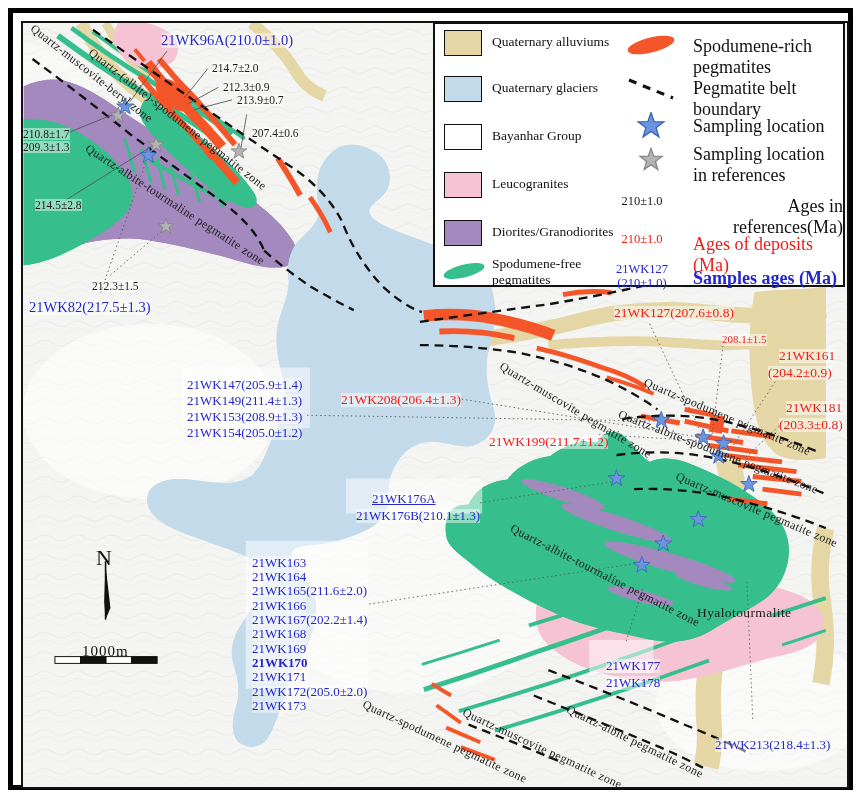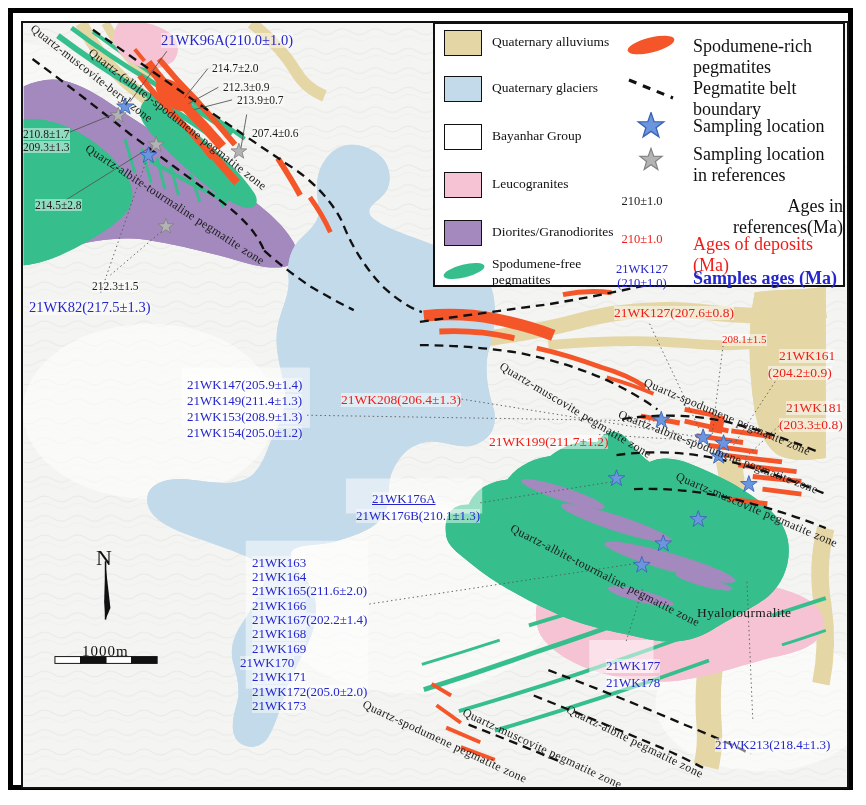--- a/index.html
+++ b/index.html
@@ -339,20 +339,20 @@
     <span class="map-label sample-blue" style="left: 187px; top: 426px;">21WK154(205.0±1.2)</span>
     <span class="map-label sample-blue" style="left: 372px; top: 492px; text-decoration: underline;">21WK176A</span>
     <span class="map-label sample-blue" style="left: 356px; top: 509px;">21WK176B(210.1±1.3)</span>
     <span class="map-label sample-blue" style="left: 252px; top: 556px;">21WK163</span>
     <span class="map-label sample-blue" style="left: 252px; top: 570px;">21WK164</span>
     <span class="map-label sample-blue" style="left: 252px; top: 584px;">21WK165(211.6±2.0)</span>
     <span class="map-label sample-blue" style="left: 252px; top: 599px;">21WK166</span>
     <span class="map-label sample-blue" style="left: 252px; top: 613px;">21WK167(202.2±1.4)</span>
     <span class="map-label sample-blue" style="left: 252px; top: 627px;">21WK168</span>
     <span class="map-label sample-blue" style="left: 252px; top: 642px;">21WK169</span>
-    <span class="map-label sample-blue" style="left: 240px; top: 656px;">21WK170</span>
+    <span class="map-label sample-blue" style="left: 252px; top: 656px; font-weight: bold;">21WK170</span>
     <span class="map-label sample-blue" style="left: 252px; top: 670px;">21WK171</span>
     <span class="map-label sample-blue" style="left: 252px; top: 685px;">21WK172(205.0±2.0)</span>
     <span class="map-label sample-blue" style="left: 252px; top: 699px;">21WK173</span>
     <span class="map-label sample-blue" style="left: 606px; top: 659px;">21WK177</span>
     <span class="map-label sample-blue" style="left: 606px; top: 676px;">21WK178</span>
     <span class="map-label sample-blue" style="left: 715px; top: 738px;">21WK213(218.4±1.3)</span>
   </div>
 
 </body></html>

